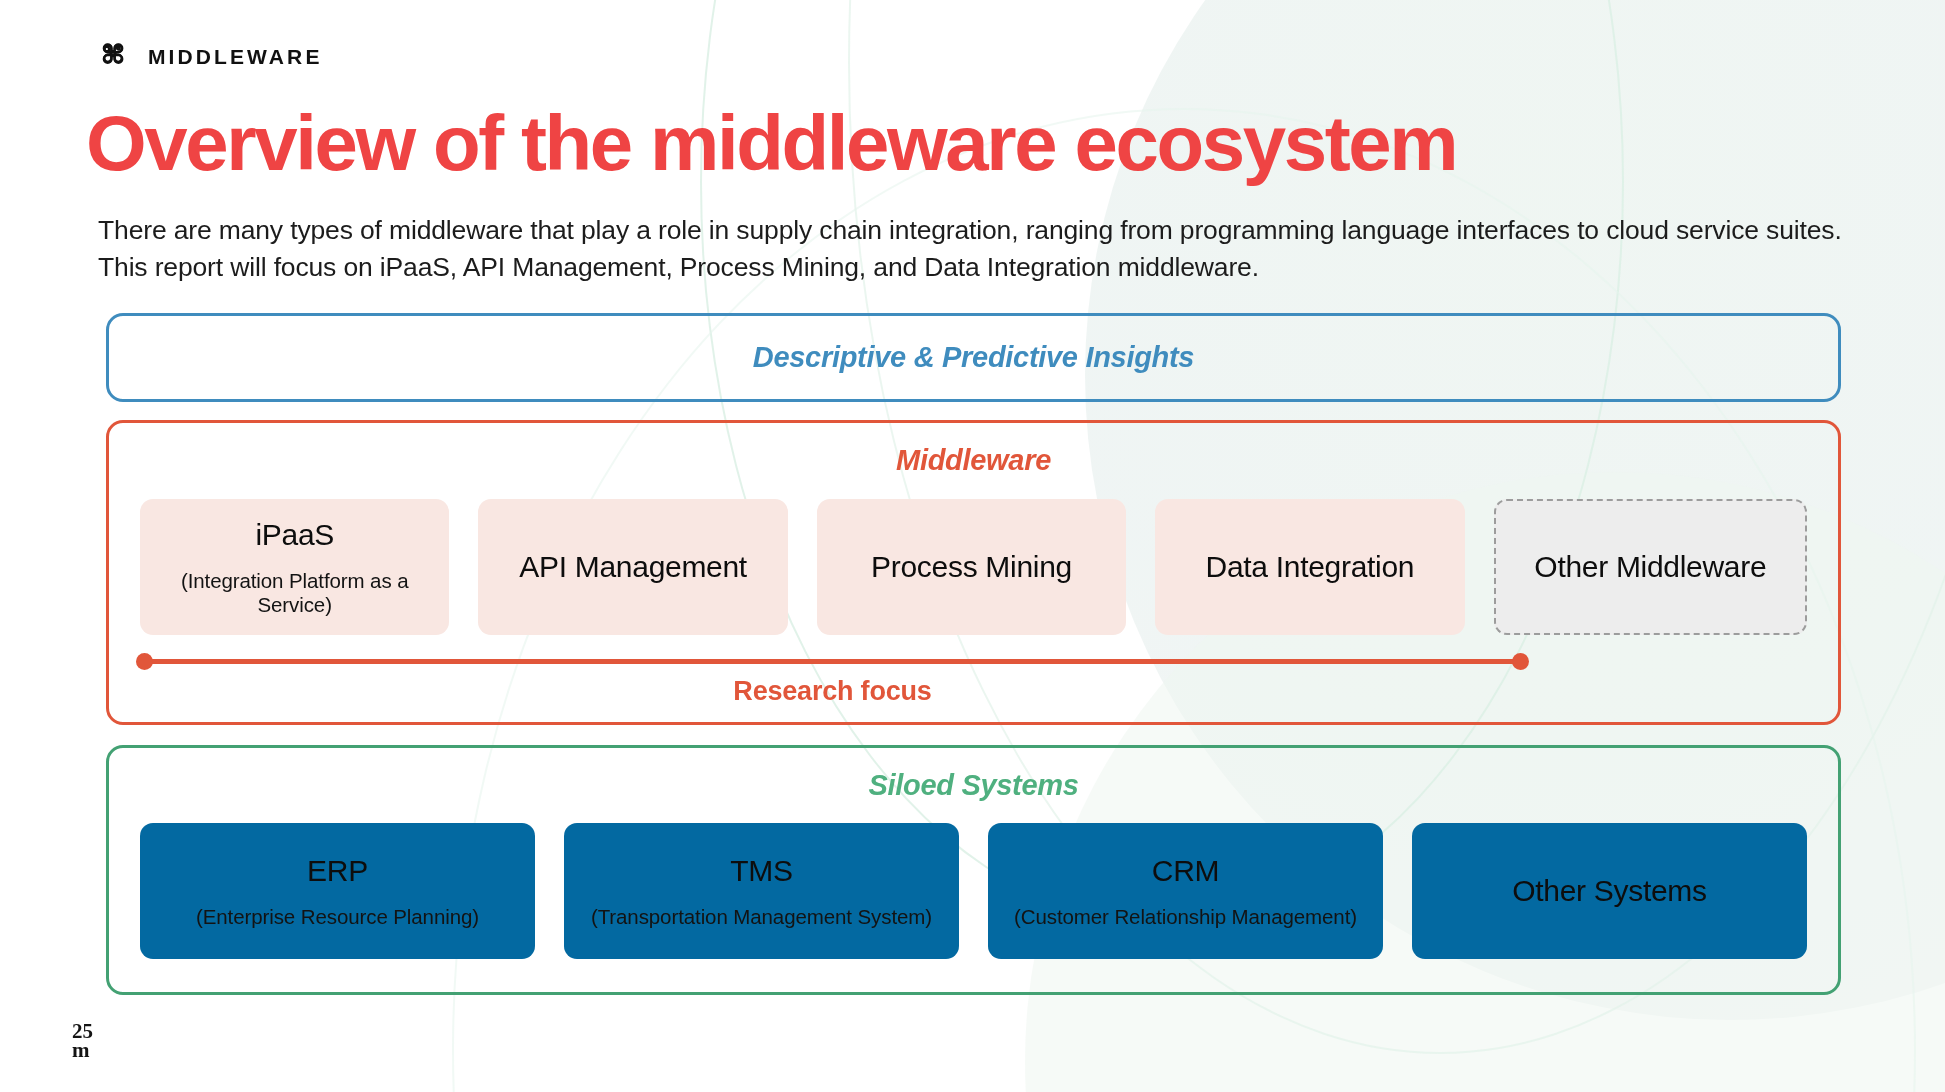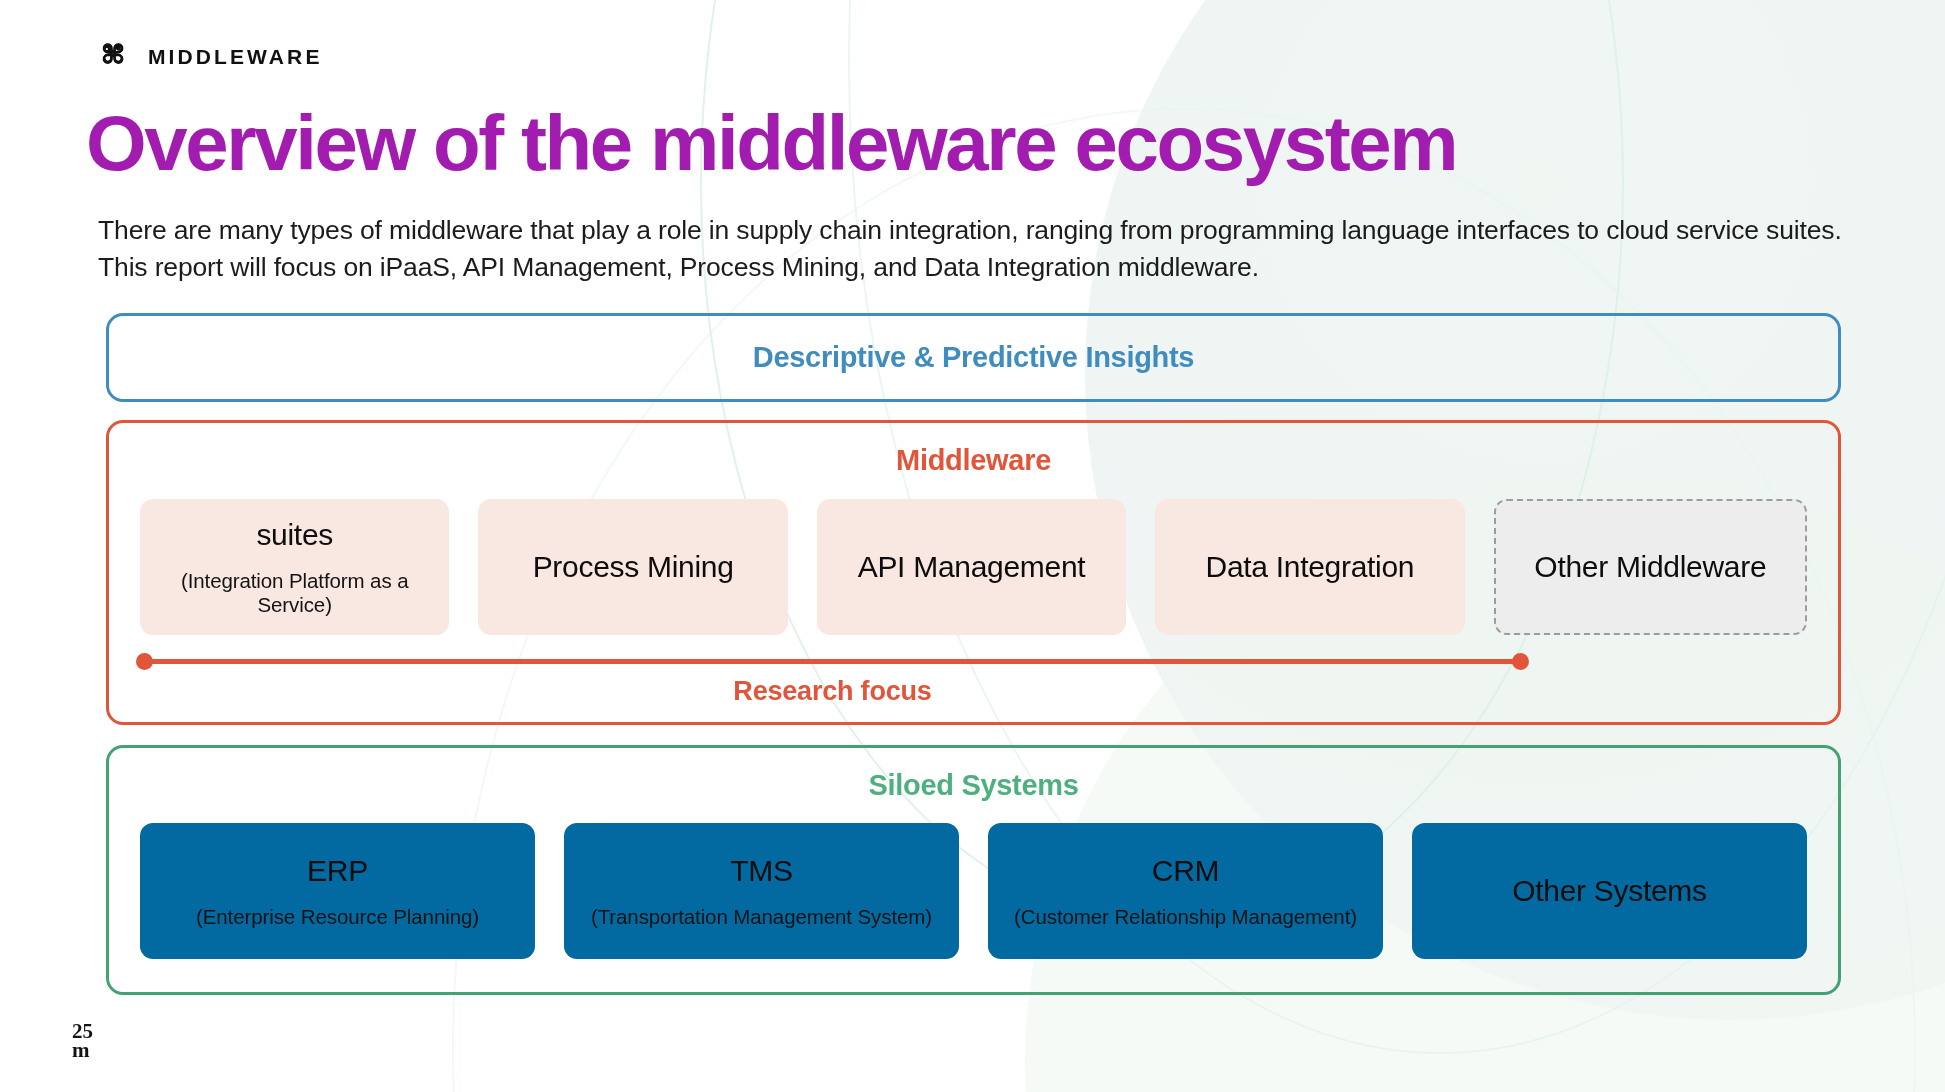--- a/index.html
+++ b/index.html
@@ -106,21 +106,21 @@
 
   
   .title {
     position: absolute;
     left: 86px;
     top: 104px;
     font-size: 78px;
     line-height: 1;
     font-weight: bold;
     letter-spacing: -2.4px;
-    color: #a21caf;
+    color: #ef4444;
     white-space: nowrap;
   }
   .subtitle {
     position: absolute;
     left: 98px;
     top: 212px;
     width: 1752px;
     font-size: 26.5px;
     line-height: 37px;
     color: #1c1c1c;
@@ -132,20 +132,21 @@
     position: absolute;
     box-sizing: border-box;
     border-radius: 17px;
     background: transparent;
   }
   .band-title {
     text-align: center;
     font-size: 29px;
     font-weight: bold;
     letter-spacing: -0.3px;
+    font-style: italic;
   }
 
   #insights-band {
     left: 106px;
     top: 313px;
     width: 1735px;
     height: 89px;
     border: 3px solid #3f8cbe;
     display: flex;
     align-items: center;
@@ -300,28 +301,28 @@
 
     <div class="band" id="insights-band">
       <div class="band-title">Descriptive &amp; Predictive Insights</div>
     </div>
 
     <div class="band" id="middleware-band">
       <div class="band-title">Middleware</div>
 
       <div class="card-row" id="middleware-cards">
         <div class="card card-pink">
-          <div class="card-title">suites</div>
+          <div class="card-title">iPaaS</div>
           <div class="card-sub">(Integration Platform as a Service)</div>
+        </div>
+        <div class="card card-pink card-solo">
+          <div class="card-title">API Management</div>
         </div>
         <div class="card card-pink card-solo">
           <div class="card-title">Process Mining</div>
-        </div>
-        <div class="card card-pink card-solo">
-          <div class="card-title">API Management</div>
         </div>
         <div class="card card-pink card-solo">
           <div class="card-title">Data Integration</div>
         </div>
         <div class="card card-dashed card-solo">
           <div class="card-title">Other Middleware</div>
         </div>
       </div>
 
       <div class="focus-wrap">

